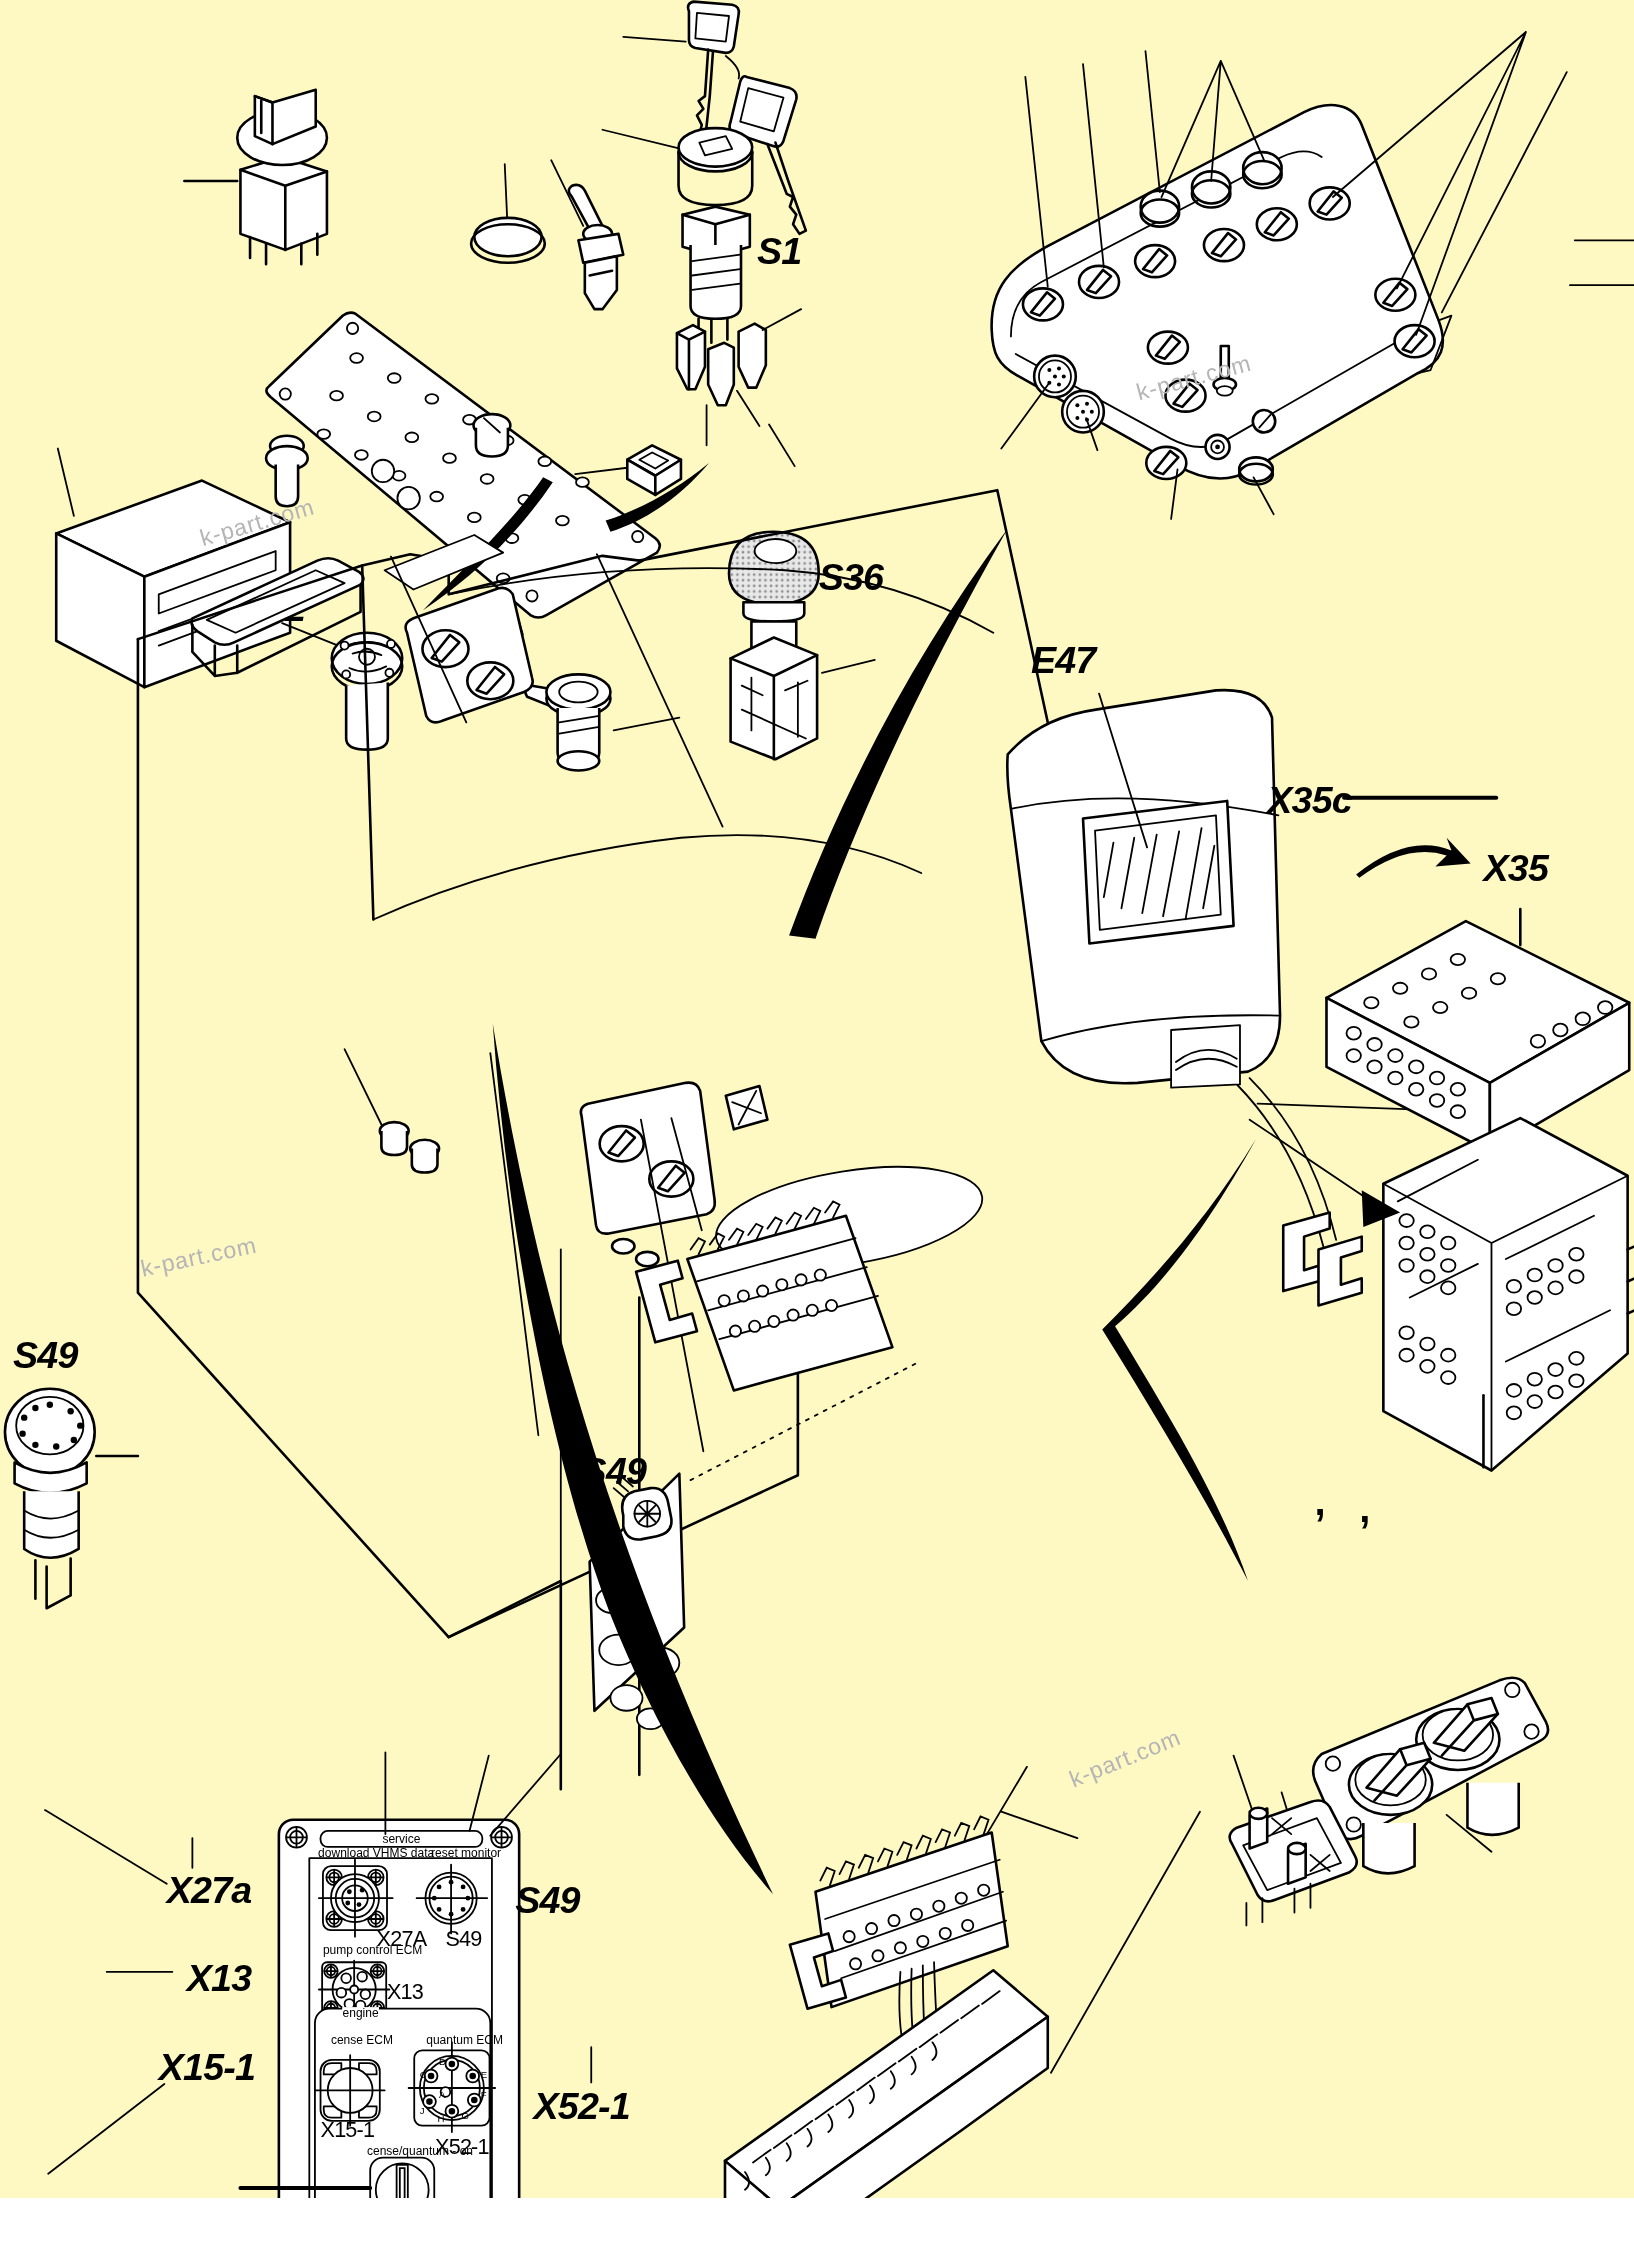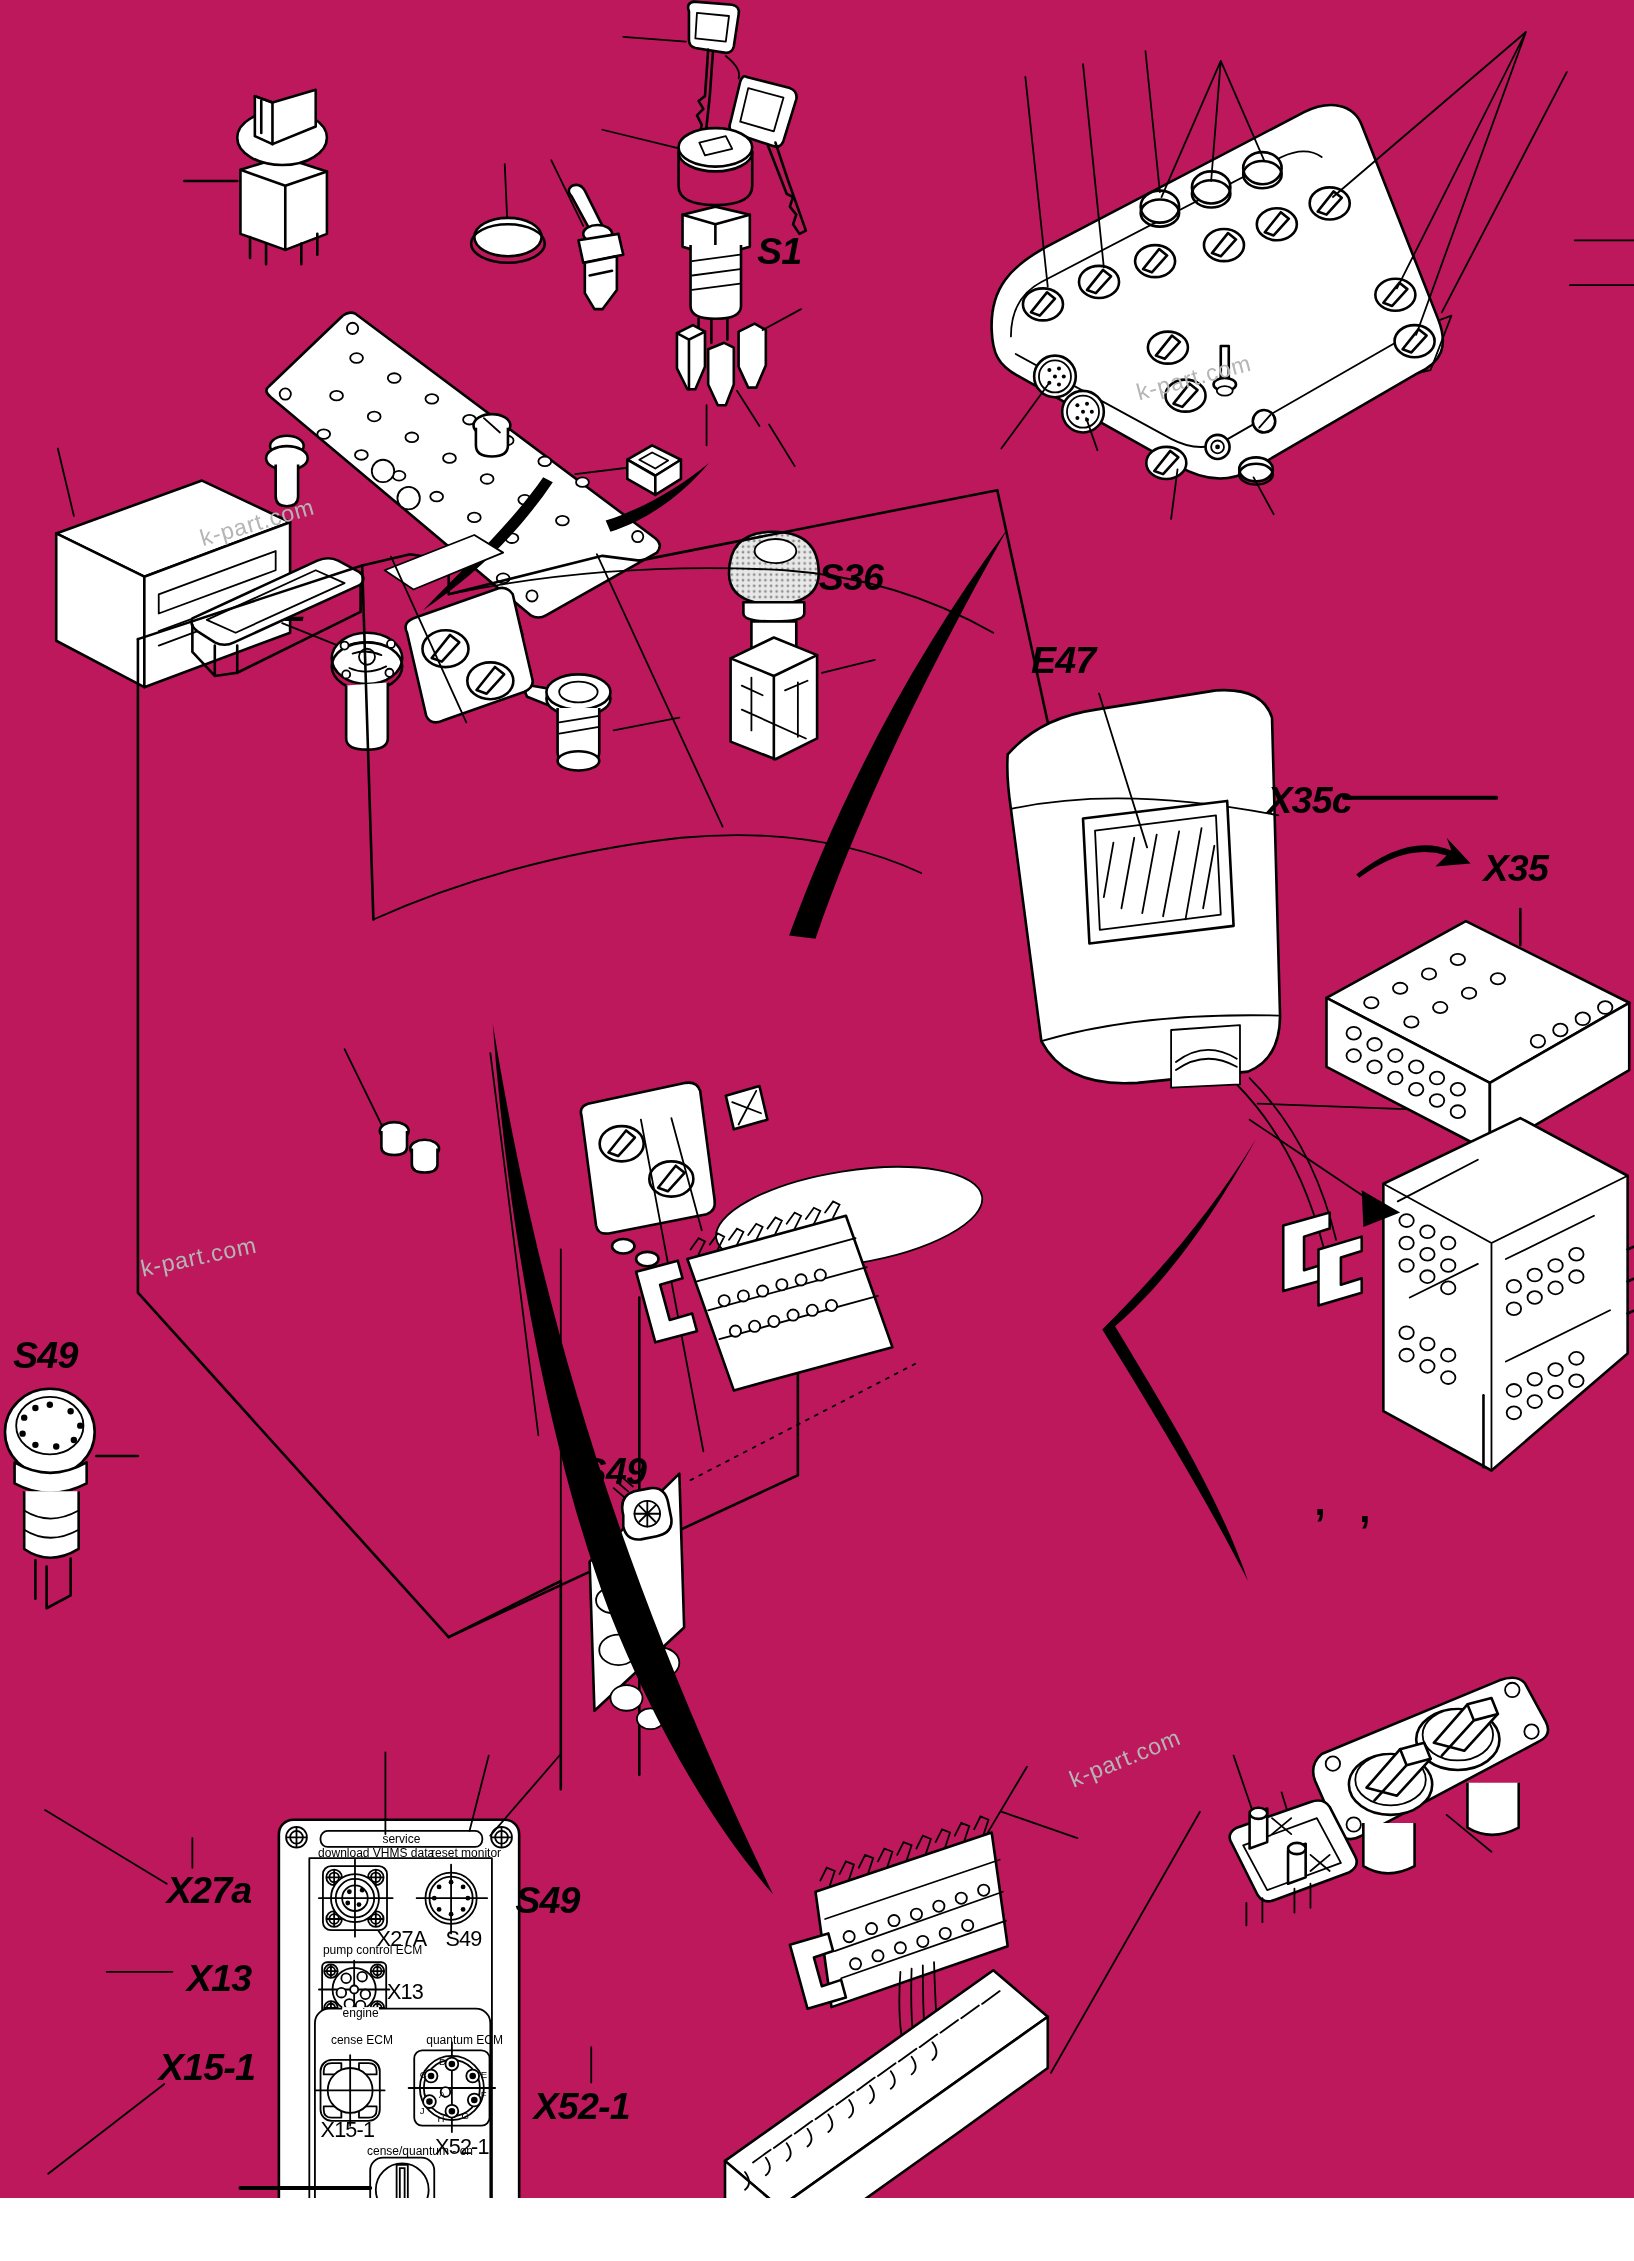--- a/index.html
+++ b/index.html
@@ -1,16 +1,16 @@
 <!DOCTYPE html>
 <html style="font-size:13px"><head>
 <meta charset="utf-8">
 <style>
   html,body{margin:0;padding:0;background:#ffffff;}
-  .stage{position:relative;width:1635px;height:2198px;background:#be185d;overflow:hidden;
+  .stage{position:relative;width:1635px;height:2198px;background:#fef9c3;overflow:hidden;
          font-family:"Liberation Sans",sans-serif;}
   svg{position:absolute;left:0;top:0;}
   svg *{vector-effect:non-scaling-stroke;}
   .ln{fill:none;stroke:#000;stroke-width:2.6;stroke-linecap:round;stroke-linejoin:round;}
   .lnthin{fill:none;stroke:#000;stroke-width:1.8;stroke-linecap:round;}
   .lnthick{fill:none;stroke:#000;stroke-width:4;stroke-linecap:round;}
   .fillb{fill:#000;stroke:none;}
   .wht{fill:#fff;stroke:#000;stroke-width:2.6;stroke-linejoin:round;}
   .whtthin{fill:#fff;stroke:#000;stroke-width:1.8;stroke-linejoin:round;}
   .plabel{font-family:"Liberation Sans",sans-serif;font-weight:bold;font-style:italic;

